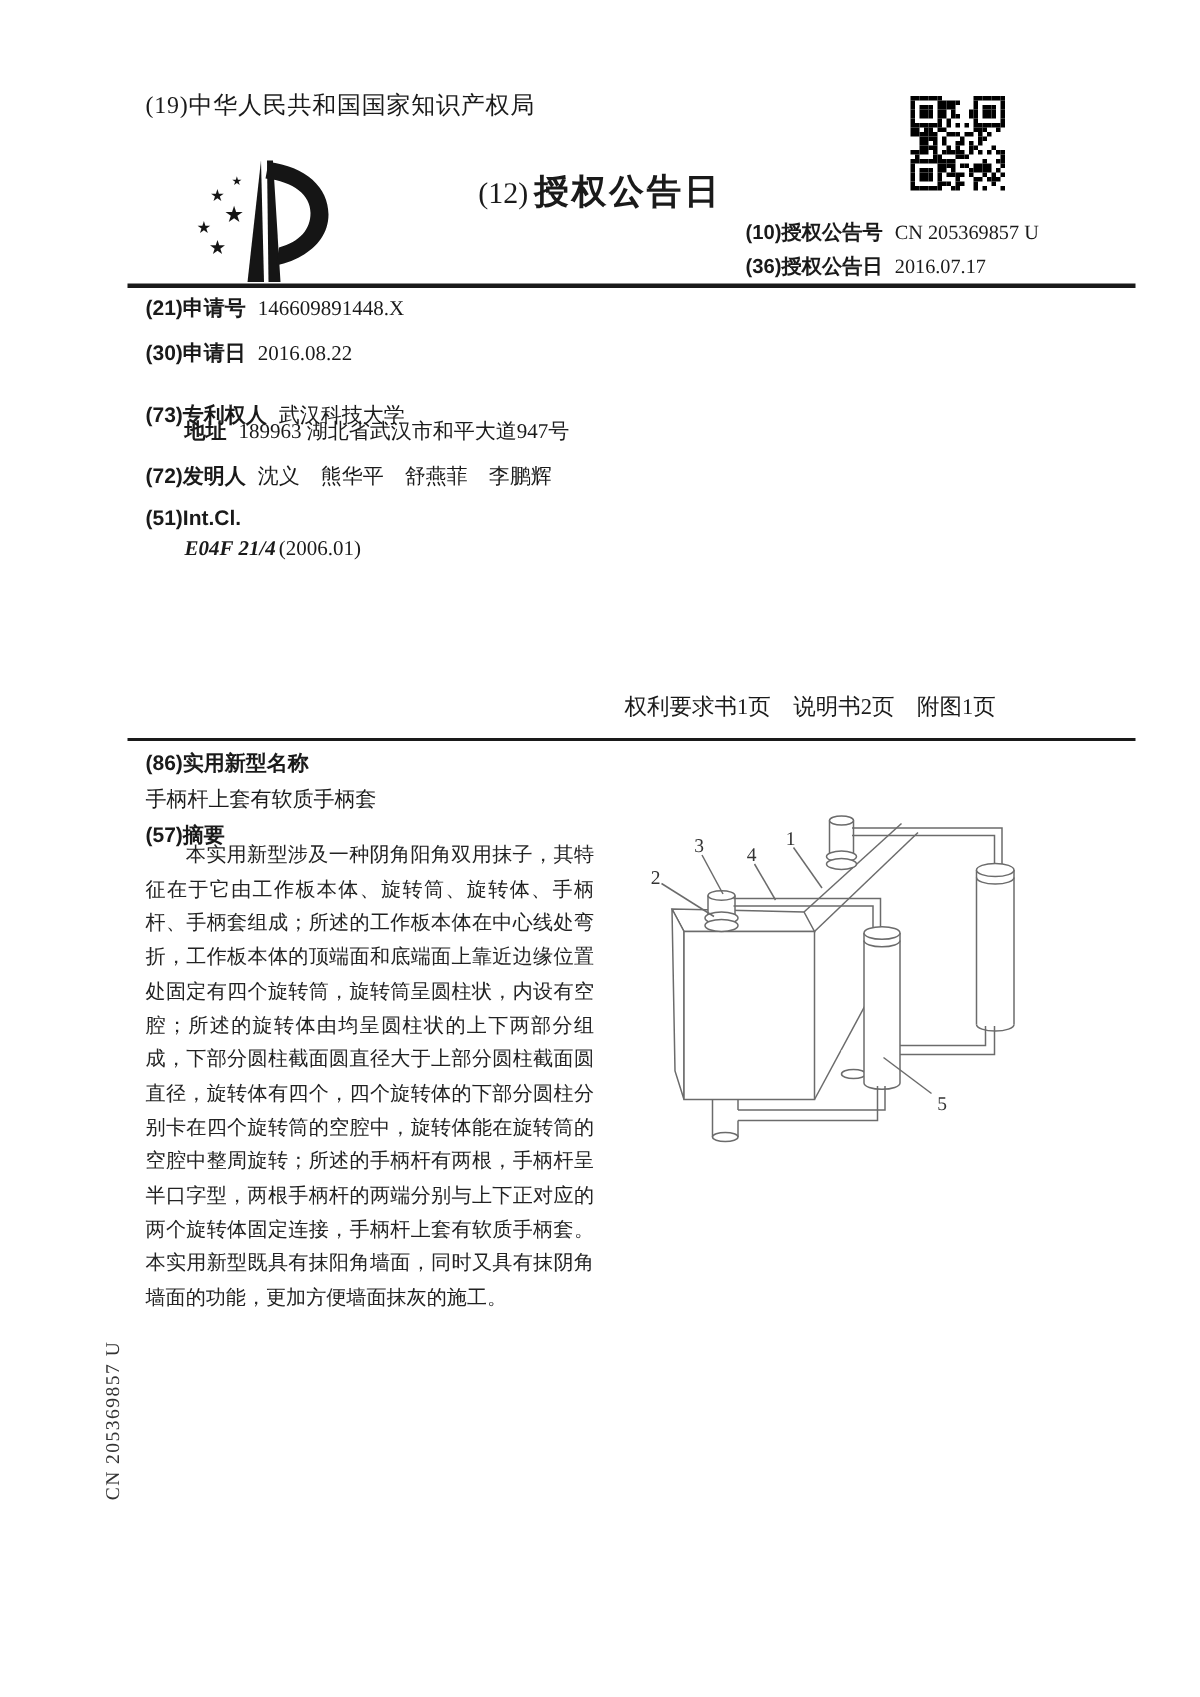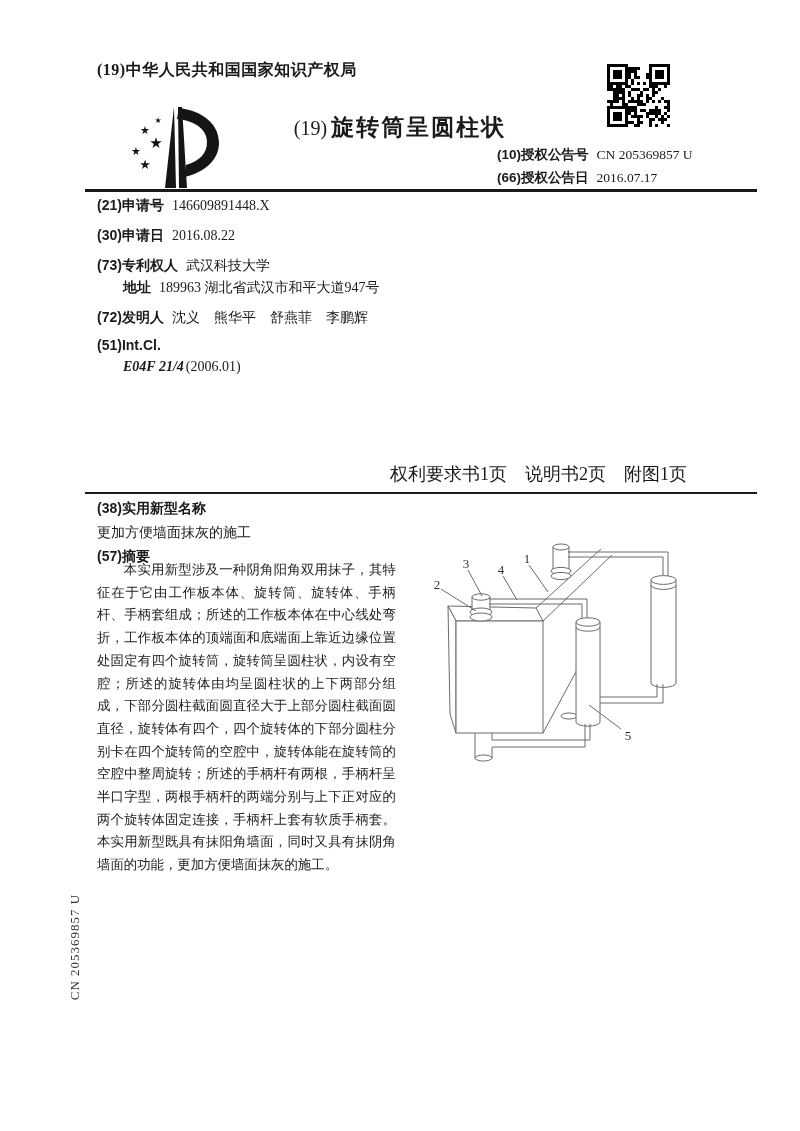--- a/index.html
+++ b/index.html
@@ -4,30 +4,30 @@
 <style>
   html,body{margin:0;padding:0;}
   body{
     width:800px;height:1131px;position:relative;background:#ffffff;
     font-family:"Liberation Serif","DejaVu Serif",serif;color:#1a1a1a;
     overflow:hidden;
   }
   .abs{position:absolute;white-space:nowrap;}
   .lbl{font-family:"Liberation Sans","DejaVu Sans",sans-serif;font-weight:bold;}
   .val{font-family:"Liberation Serif","DejaVu Serif",serif;margin-left:8px;}
-  .office{left:97px;top:60px;font-size:16px;font-weight:700;letter-spacing:.5px;}
+  .office{left:97px;top:60px;font-size:16px;font-weight:400;letter-spacing:.5px;}
   .doctype{left:0;top:112px;width:800px;text-align:center;}
   .doctype .pfx{font-size:20px;}
   .doctype .nm{font-family:"Liberation Sans","DejaVu Sans",sans-serif;font-weight:bold;font-size:23px;letter-spacing:2px;}
   .pubrow{left:497px;font-size:13.5px;}
   .rule{position:absolute;left:85px;width:672px;background:#1a1a1a;}
   .bibrow{left:97px;font-size:14px;}
   .indent{left:123px;}
   .intcl-v{font-style:italic;font-weight:bold;}
-  .pages{left:390px;top:462px;width:300px;text-align:left;font-size:18px;white-space:nowrap;}
+  .pages{left:390px;top:462px;width:300px;text-align:center;font-size:15px;white-space:nowrap;}
   .sec{left:97px;font-size:14px;}
   .abstract{
     position:absolute;left:97px;top:559px;width:299px;
     font-size:13.4px;line-height:22.7px;text-align:justify;text-indent:2em;
     white-space:normal;color:#222;
   }
   .vtext{
     position:absolute;left:10px;top:938px;width:130px;height:18px;line-height:18px;
     text-align:center;font-size:13px;color:#333;letter-spacing:1px;
     transform:rotate(-90deg);
@@ -49,22 +49,22 @@
       <text data-name="star-icon" x="43" y="25" font-size="8">★</text>
       <text data-name="star-icon" x="30" y="36" font-size="11">★</text>
       <text data-name="star-icon" x="41" y="50" font-size="15">★</text>
       <text data-name="star-icon" x="21" y="57" font-size="11">★</text>
       <text data-name="star-icon" x="30" y="71" font-size="13">★</text>
     </g>
   </g>
 </svg>
 
 <div class="abs doctype" data-name="document-type-title">
-  <span class="pfx" data-name="document-type-prefix">(19)</span>
-  <span class="nm" data-name="document-type-name">旋转筒呈圆柱状</span>
+  <span class="pfx" data-name="document-type-prefix">(12)</span>
+  <span class="nm" data-name="document-type-name">授权公告日</span>
 </div>
 
 <div data-name="qr-code-icon">
     <div data-name="qr-code">
       <i style="left:0px;top:0px"></i>
       <i style="left:3px;top:0px"></i>
       <i style="left:6px;top:0px"></i>
       <i style="left:9px;top:0px"></i>
       <i style="left:12px;top:0px"></i>
       <i style="left:15px;top:0px"></i>
@@ -298,53 +298,53 @@
       <i style="left:42px;top:60px"></i>
       <i style="left:48px;top:60px"></i>
       <i style="left:60px;top:60px"></i>
     </div>
   </div>
 
 <div class="abs pubrow" style="top:146px" data-name="publication-number-row">
   <span class="lbl" data-name="publication-number-label">(10)授权公告号</span><span class="val" data-name="publication-number">CN 205369857 U</span>
 </div>
 <div class="abs pubrow" style="top:169px" data-name="publication-date-row">
-  <span class="lbl" data-name="publication-date-label">(66)授权公告日</span><span class="val" data-name="publication-date">2016.07.17</span>
+  <span class="lbl" data-name="publication-date-label">(36)授权公告日</span><span class="val" data-name="publication-date">2016.07.17</span>
 </div>
 
 <div class="rule" style="top:189px;height:2.5px" data-name="header-divider"></div>
 
 <div class="abs bibrow" style="top:197px" data-name="application-number-row">
   <span class="lbl" data-name="application-number-label">(21)申请号</span><span class="val" data-name="application-number">146609891448.X</span>
 </div>
 <div class="abs bibrow" style="top:227px" data-name="application-date-row">
   <span class="lbl" data-name="application-date-label">(30)申请日</span><span class="val" data-name="application-date">2016.08.22</span>
 </div>
-<div class="abs bibrow" style="top:257px" data-name="patentee-row">
+<div class="abs bibrow" style="top:268px" data-name="patentee-row">
   <span class="lbl" data-name="patentee-label">(73)专利权人</span><span class="val" data-name="patentee">武汉科技大学</span>
 </div>
 <div class="abs bibrow indent" style="top:279px" data-name="address-row">
   <span class="lbl" data-name="address-label">地址</span><span class="val" data-name="address">189963 湖北省武汉市和平大道947号</span>
 </div>
 <div class="abs bibrow" style="top:309px" data-name="inventors-row">
   <span class="lbl" data-name="inventors-label">(72)发明人</span><span class="val" data-name="inventors">沈义　熊华平　舒燕菲　李鹏辉</span>
 </div>
 <div class="abs bibrow" style="top:337px" data-name="int-cl-row">
   <span class="lbl" data-name="int-cl-label">(51)Int.Cl.</span>
 </div>
 <div class="abs bibrow indent" style="top:359px" data-name="int-cl-value-row">
   <span class="val intcl-v" style="margin-left:0" data-name="int-cl-class">E04F 21/4</span><span class="val" style="margin-left:2px" data-name="int-cl-year">(2006.01)</span>
 </div>
 
 <div class="abs pages" data-name="pages-info">权利要求书1页　说明书2页　附图1页</div>
 
 <div class="rule" style="top:492px;height:2px" data-name="section-divider"></div>
 
-<div class="abs sec lbl" style="top:500px" data-name="utility-model-name-label">(38)实用新型名称</div>
-<div class="abs sec indent" style="top:524px" data-name="utility-model-title">更加方便墙面抹灰的施工</div>
+<div class="abs sec lbl" style="top:500px" data-name="utility-model-name-label">(86)实用新型名称</div>
+<div class="abs sec indent" style="top:524px" data-name="utility-model-title">手柄杆上套有软质手柄套</div>
 <div class="abs sec lbl" style="top:548px" data-name="abstract-label">(57)摘要</div>
 <div class="abstract" data-name="abstract-text">本实用新型涉及一种阴角阳角双用抹子，其特征在于它由工作板本体、旋转筒、旋转体、手柄杆、手柄套组成；所述的工作板本体在中心线处弯折，工作板本体的顶端面和底端面上靠近边缘位置处固定有四个旋转筒，旋转筒呈圆柱状，内设有空腔；所述的旋转体由均呈圆柱状的上下两部分组成，下部分圆柱截面圆直径大于上部分圆柱截面圆直径，旋转体有四个，四个旋转体的下部分圆柱分别卡在四个旋转筒的空腔中，旋转体能在旋转筒的空腔中整周旋转；所述的手柄杆有两根，手柄杆呈半口字型，两根手柄杆的两端分别与上下正对应的两个旋转体固定连接，手柄杆上套有软质手柄套。本实用新型既具有抹阳角墙面，同时又具有抹阴角墙面的功能，更加方便墙面抹灰的施工。</div>
 
 <svg data-name="patent-drawing" viewBox="410 535 335 300" style="position:absolute;left:410px;top:535px;width:335px;height:300px">
   <g stroke="#6b6b6b" fill="none" stroke-width="1">
 
     <line data-name="fold-edge-upper" x1="536" y1="608" x2="601" y2="549"></line>
     <line data-name="fold-edge-lower" x1="543" y1="621" x2="612" y2="555"></line>
     <line data-name="fold-edge-bottom" x1="543" y1="733" x2="578" y2="668"></line>
 

